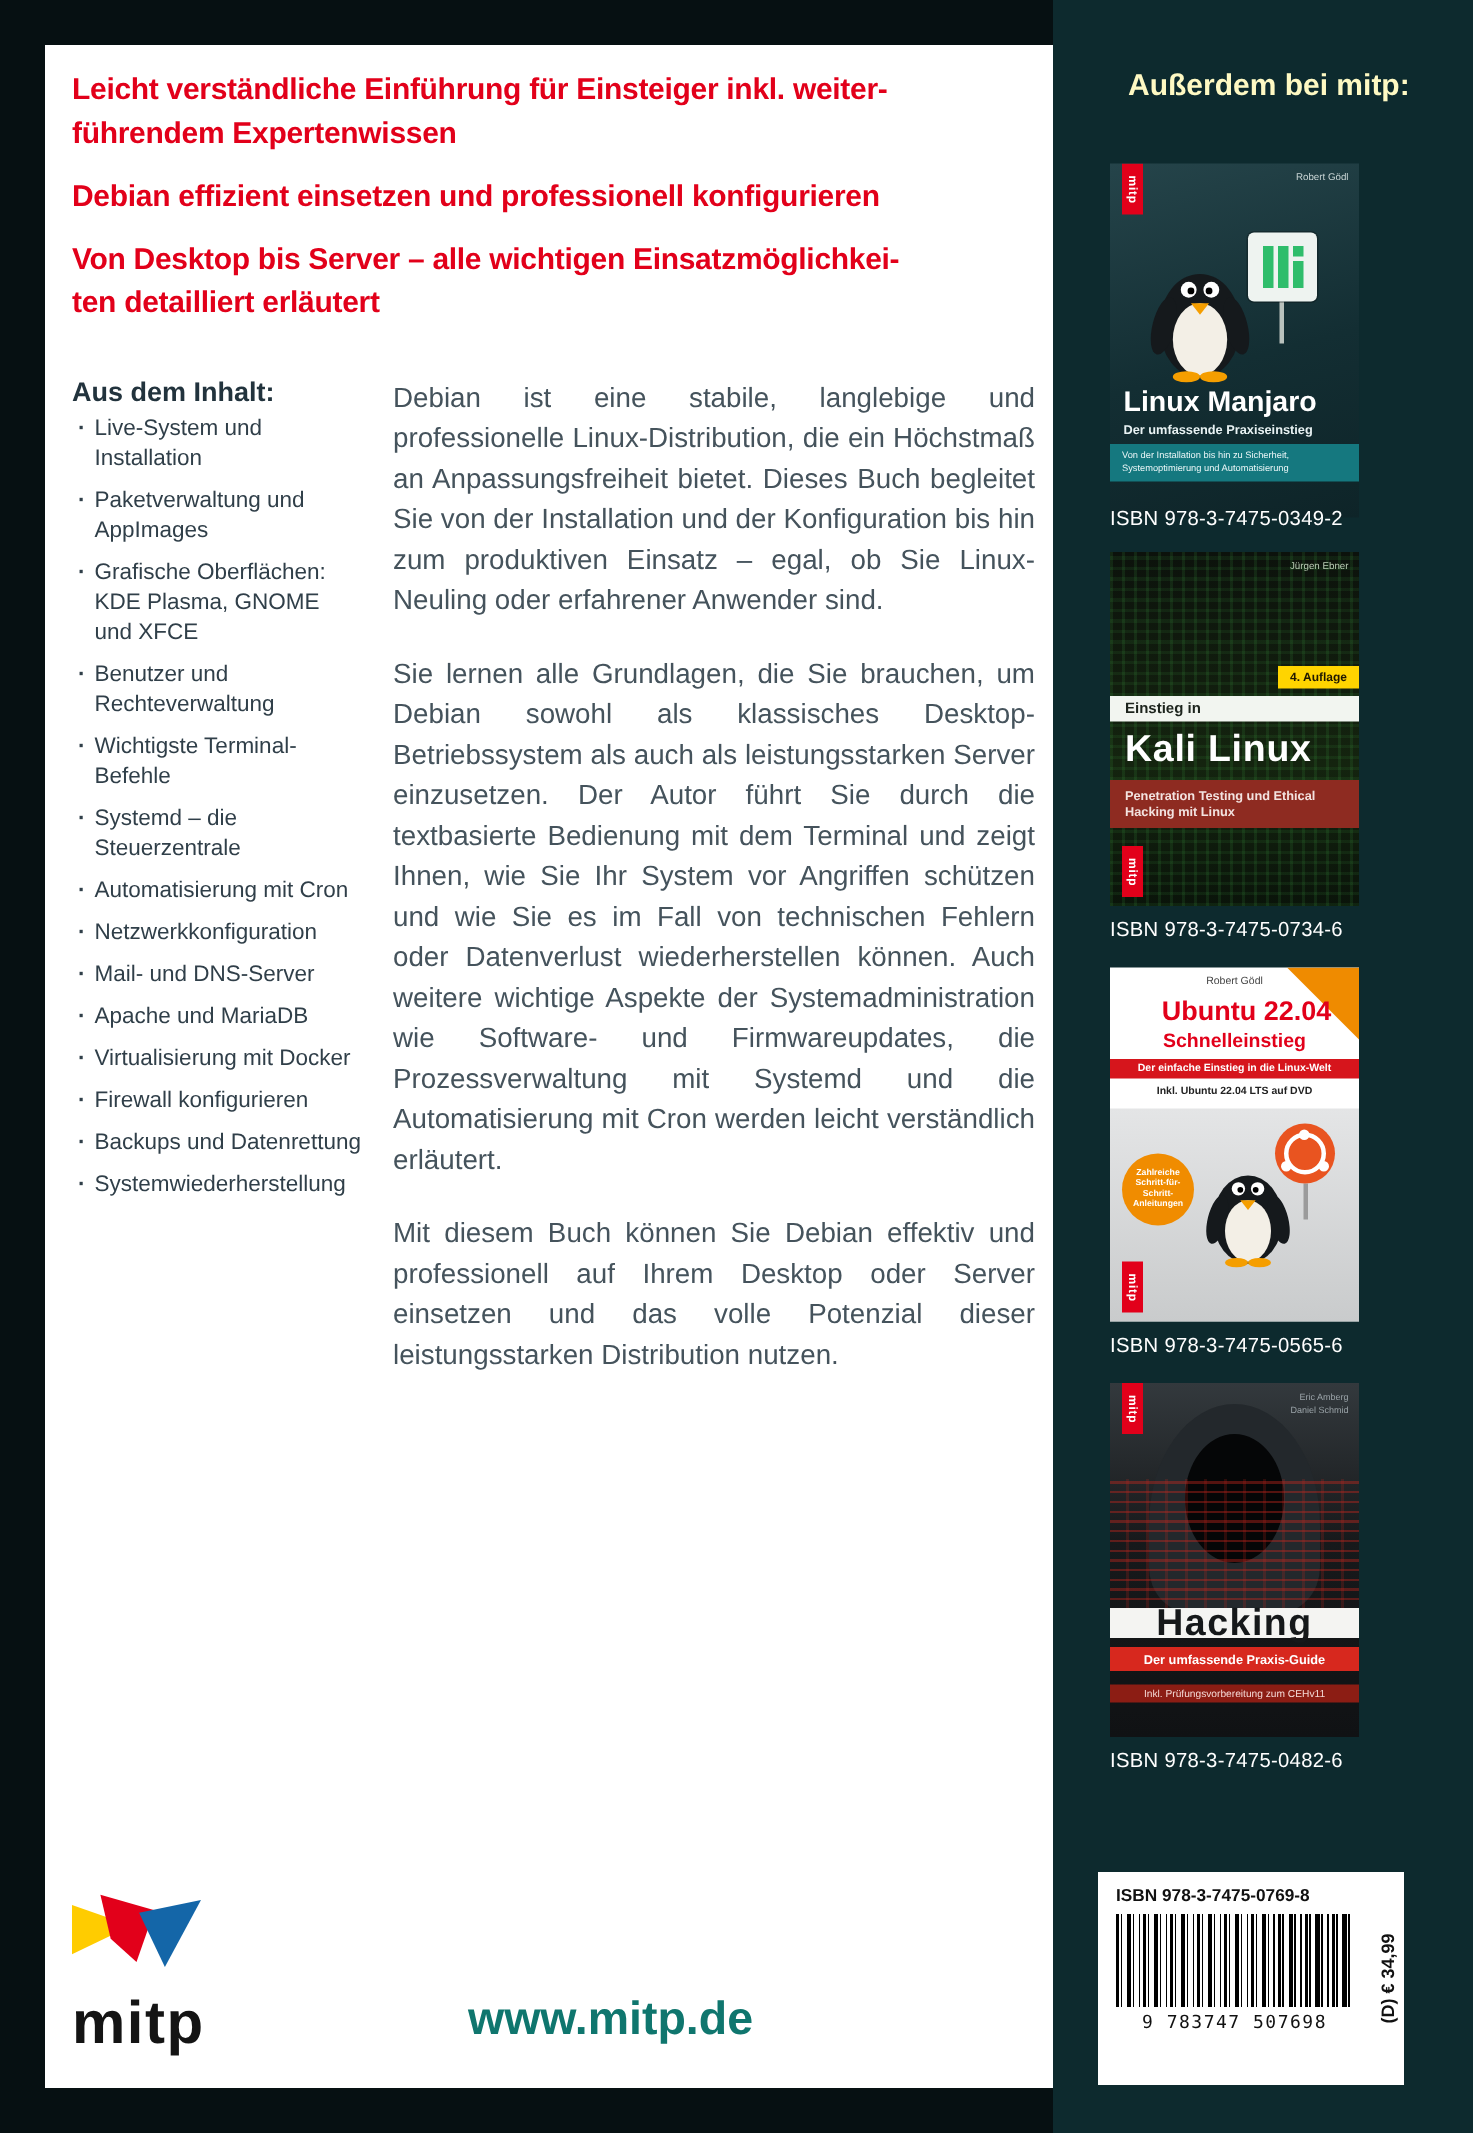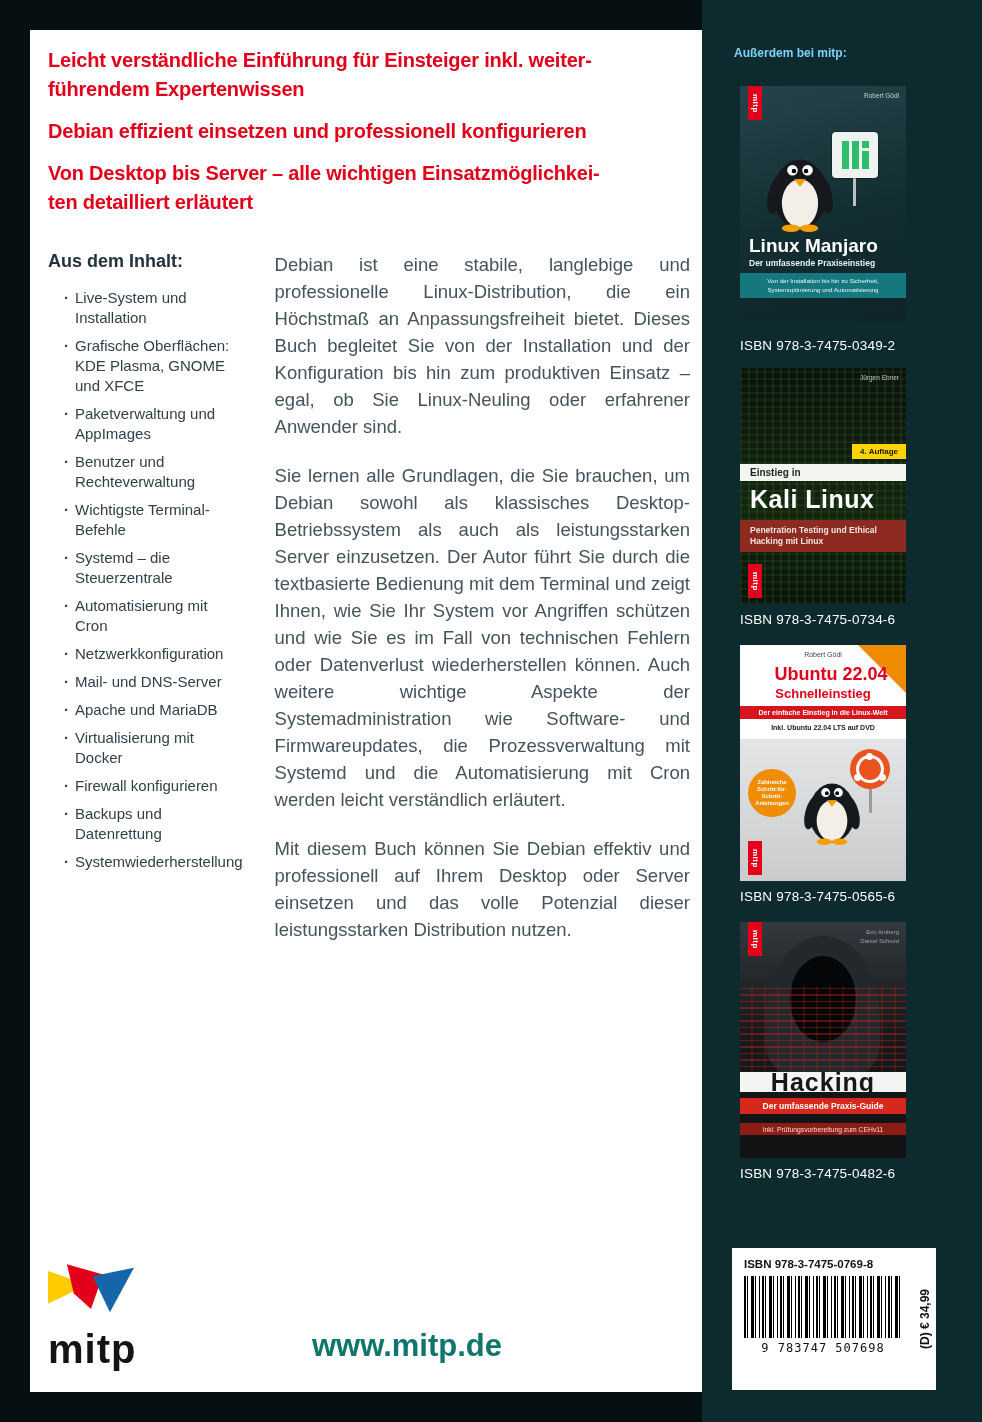--- a/index.html
+++ b/index.html
@@ -1,49 +1,49 @@
 <!DOCTYPE html>
 <html><head>
 <meta charset="utf-8">
 <style>
   html,body{margin:0;padding:0;}
   body{background:#000;font-family:"Liberation Sans",sans-serif;}
   .page{position:relative;width:982px;height:1422px;background:#061012;overflow:hidden;}
 
   
   .sidebar{position:absolute;left:702px;top:0;width:280px;height:1422px;background:#0d2a2e;}
-  .sidebar-heading{position:absolute;left:32px;top:46px;color:#7dd3fc;font-weight:bold;font-size:12px;}
+  .sidebar-heading{position:absolute;left:50px;top:46px;color:#fef9c3;font-weight:bold;font-size:20px;}
 
   
   .main-panel{position:absolute;left:30px;top:30px;width:672px;height:1362px;background:#fff;box-sizing:border-box;padding:16px 12px 0 18px;}
   .headline{color:#e2001a;font-weight:bold;font-size:20px;line-height:29px;white-space:pre-line;margin-bottom:13px;letter-spacing:-0.2px;}
   .columns{display:flex;margin-top:34px;}
   .toc{flex:0 0 198px;margin-right:16px;}
   .toc-heading{font-size:18px;font-weight:bold;color:#22333d;}
-  .toc-list{list-style:none;margin:16px;padding:0;}
+  .toc-list{list-style:none;margin:4px;padding:0;}
   .toc-list li{position:relative;padding-left:11px;font-size:15px;line-height:20px;color:#303f49;margin-bottom:8px;}
   .toc-list li::before{content:"\00B7";position:absolute;left:0;top:0;font-weight:bold;}
   .body-col{flex:1;}
   .body-col p{margin:0 0 22px 0;font-size:18.5px;line-height:27px;color:#45535c;text-align:justify;}
 
   .logo-block{position:absolute;left:18px;bottom:20px;width:120px;}
   .logo-text{font-size:40px;font-weight:bold;color:#141414;letter-spacing:1px;margin-top:2px;}
   .site-url{position:absolute;left:282px;bottom:28px;font-size:31px;font-weight:bold;color:#0f766e;}
 
   
   .cover{position:absolute;left:38px;width:166px;height:236px;overflow:hidden;background:#222;}
   .isbn{position:absolute;left:38px;color:#fff;font-size:13.5px;letter-spacing:0.2px;}
   .isbn1{top:338px;} .isbn2{top:612px;} .isbn3{top:889px;} .isbn4{top:1166px;}
   .mitp-tag{position:absolute;width:14px;height:34px;background:#e2001a;color:#fff;font-size:8px;font-weight:bold;writing-mode:vertical-rl;display:flex;align-items:center;justify-content:center;letter-spacing:0.5px;z-index:5;}
   .tag-tl{left:8px;top:0;}
   .tag-bl{left:8px;bottom:6px;}
   .cov-author{position:absolute;font-size:6.5px;z-index:4;}
 
   
-  .cover1{top:86px;background:linear-gradient(165deg,#25444a 0%,#132e33 55%,#0e2428 100%);text-align:center;}
+  .cover1{top:109px;background:linear-gradient(165deg,#25444a 0%,#132e33 55%,#0e2428 100%);}
   .c1-author{right:7px;top:6px;color:#c8d4d4;}
   .c1-sign{position:absolute;left:92px;top:46px;width:46px;height:46px;background:#eef3f0;border-radius:4px;display:flex;align-items:center;justify-content:center;box-shadow:0 0 0 1px rgba(0,0,0,.25);}
   .c1-pole{position:absolute;left:113px;top:92px;width:3px;height:28px;background:#b9c2bd;}
   .manjaro-logo{display:flex;gap:3px;height:28px;}
   .mj{width:7px;background:#2fbd6b;display:block;}
   .mj1,.mj2{height:28px;}
   .mjcol{display:flex;flex-direction:column;gap:3px;}
   .mj3a{height:7px;} .mj3b{height:18px;}
   .c1-penguin{position:absolute;left:22px;top:54px;width:76px;height:92px;}
   .c1-title{position:absolute;left:9px;top:149px;color:#fff;font-weight:bold;font-size:19px;}
@@ -129,22 +129,22 @@
 führendem Expertenwissen</div>
     <div class="headline pre">Debian effizient einsetzen und professionell konfigurieren</div>
     <div class="headline pre">Von Desktop bis Server – alle wichtigen Einsatzmöglichkei-
 ten detailliert erläutert</div>
 
     <div class="columns">
       <div class="toc">
         <div class="toc-heading">Aus dem Inhalt:</div>
         <ul class="toc-list">
           <li>Live-System und Installation</li>
+          <li>Paketverwaltung und AppImages</li>
           <li>Grafische Oberflächen: KDE Plasma, GNOME und XFCE</li>
-          <li>Paketverwaltung und AppImages</li>
           <li>Benutzer und Rechteverwaltung</li>
           <li>Wichtigste Terminal-Befehle</li>
           <li>Systemd – die Steuerzentrale</li>
           <li>Automatisierung mit Cron</li>
           <li>Netzwerkkonfiguration</li>
           <li>Mail- und DNS-Server</li>
           <li>Apache und MariaDB</li>
           <li>Virtualisierung mit Docker</li>
           <li>Firewall konfigurieren</li>
           <li>Backups und Datenrettung</li>

